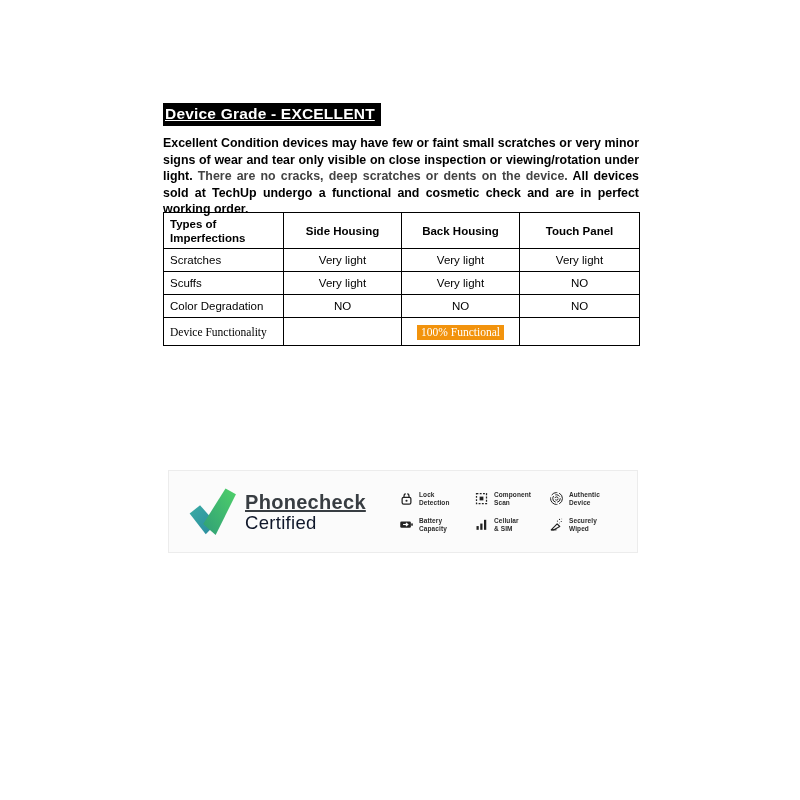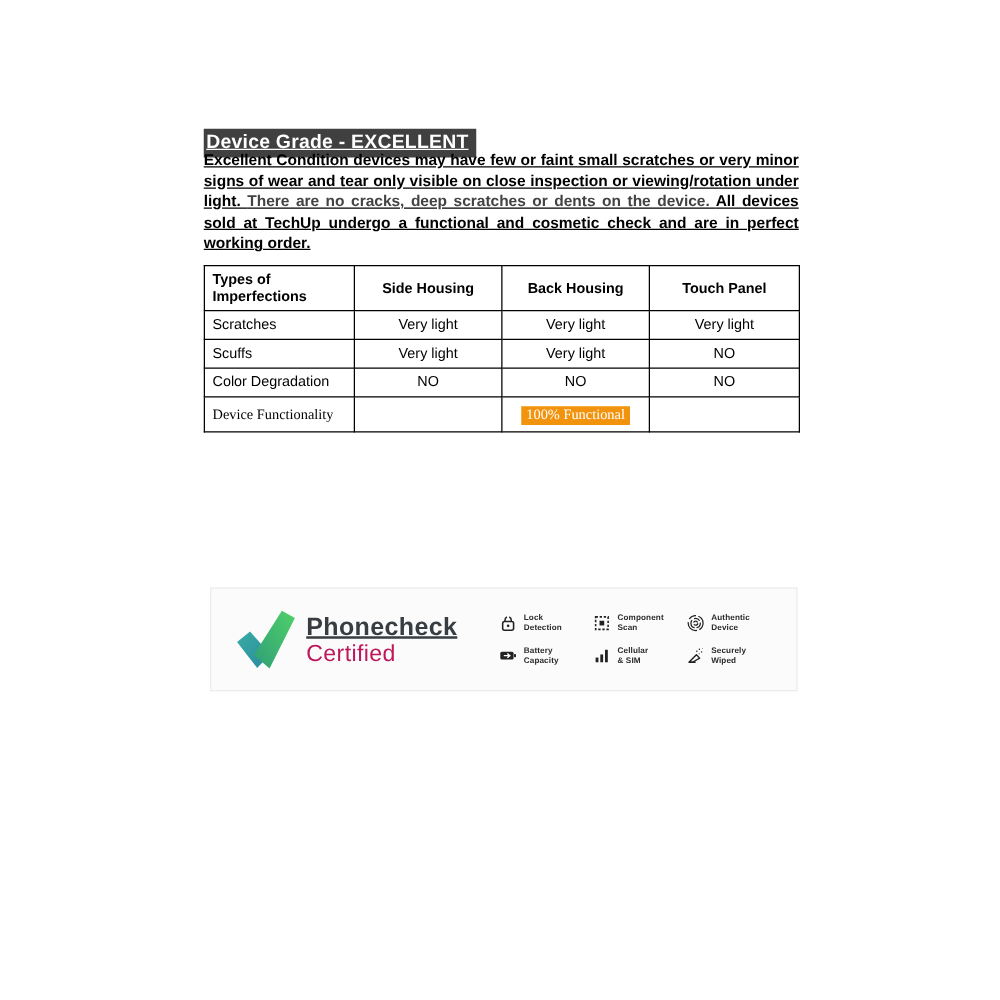--- a/index.html
+++ b/index.html
@@ -8,42 +8,41 @@
     position: relative;
     font-family: "Liberation Sans", sans-serif;
     overflow: hidden;
   }
 
   
   .title-highlight {
     position: absolute;
     left: 163px;
     top: 103px;
-    background: #404040;
+    background: #000000;
     color: #ffffff;
     font-weight: bold;
     font-size: 15.5px;
     line-height: 20px;
     text-decoration: underline;
     padding: 1px 6px 2px 2px;
     letter-spacing: 0.2px;
   }
 
   
   .description {
     position: absolute;
     left: 163px;
-    top: 120px;
+    top: 135px;
     width: 476px;
     font-size: 12.4px;
     font-weight: bold;
     line-height: 16.6px;
     text-align: justify;
     color: #000000;
-    text-decoration: underline;
   }
   .description .gray-sentence { color: #434343; }
 
   
   .imperfections-table {
     position: absolute;
     left: 163px;
     top: 212px;
     width: 476px;
     border-collapse: collapse;
@@ -100,21 +99,21 @@
     font-size: 20px;
     font-weight: bold;
     color: #383d42;
     letter-spacing: 0.3px;
     line-height: 22px;
     text-decoration: underline;
   }
   .brand-sub {
     font-size: 18.5px;
     font-weight: normal;
-    color: #be185d;
+    color: #0f172a;
     letter-spacing: 0.3px;
     line-height: 20px;
   }
   .features-grid {
     margin-left: auto;
     margin-right: 26px;
     display: grid;
     grid-template-columns: auto auto auto;
     column-gap: 13px;
     row-gap: 11px;

